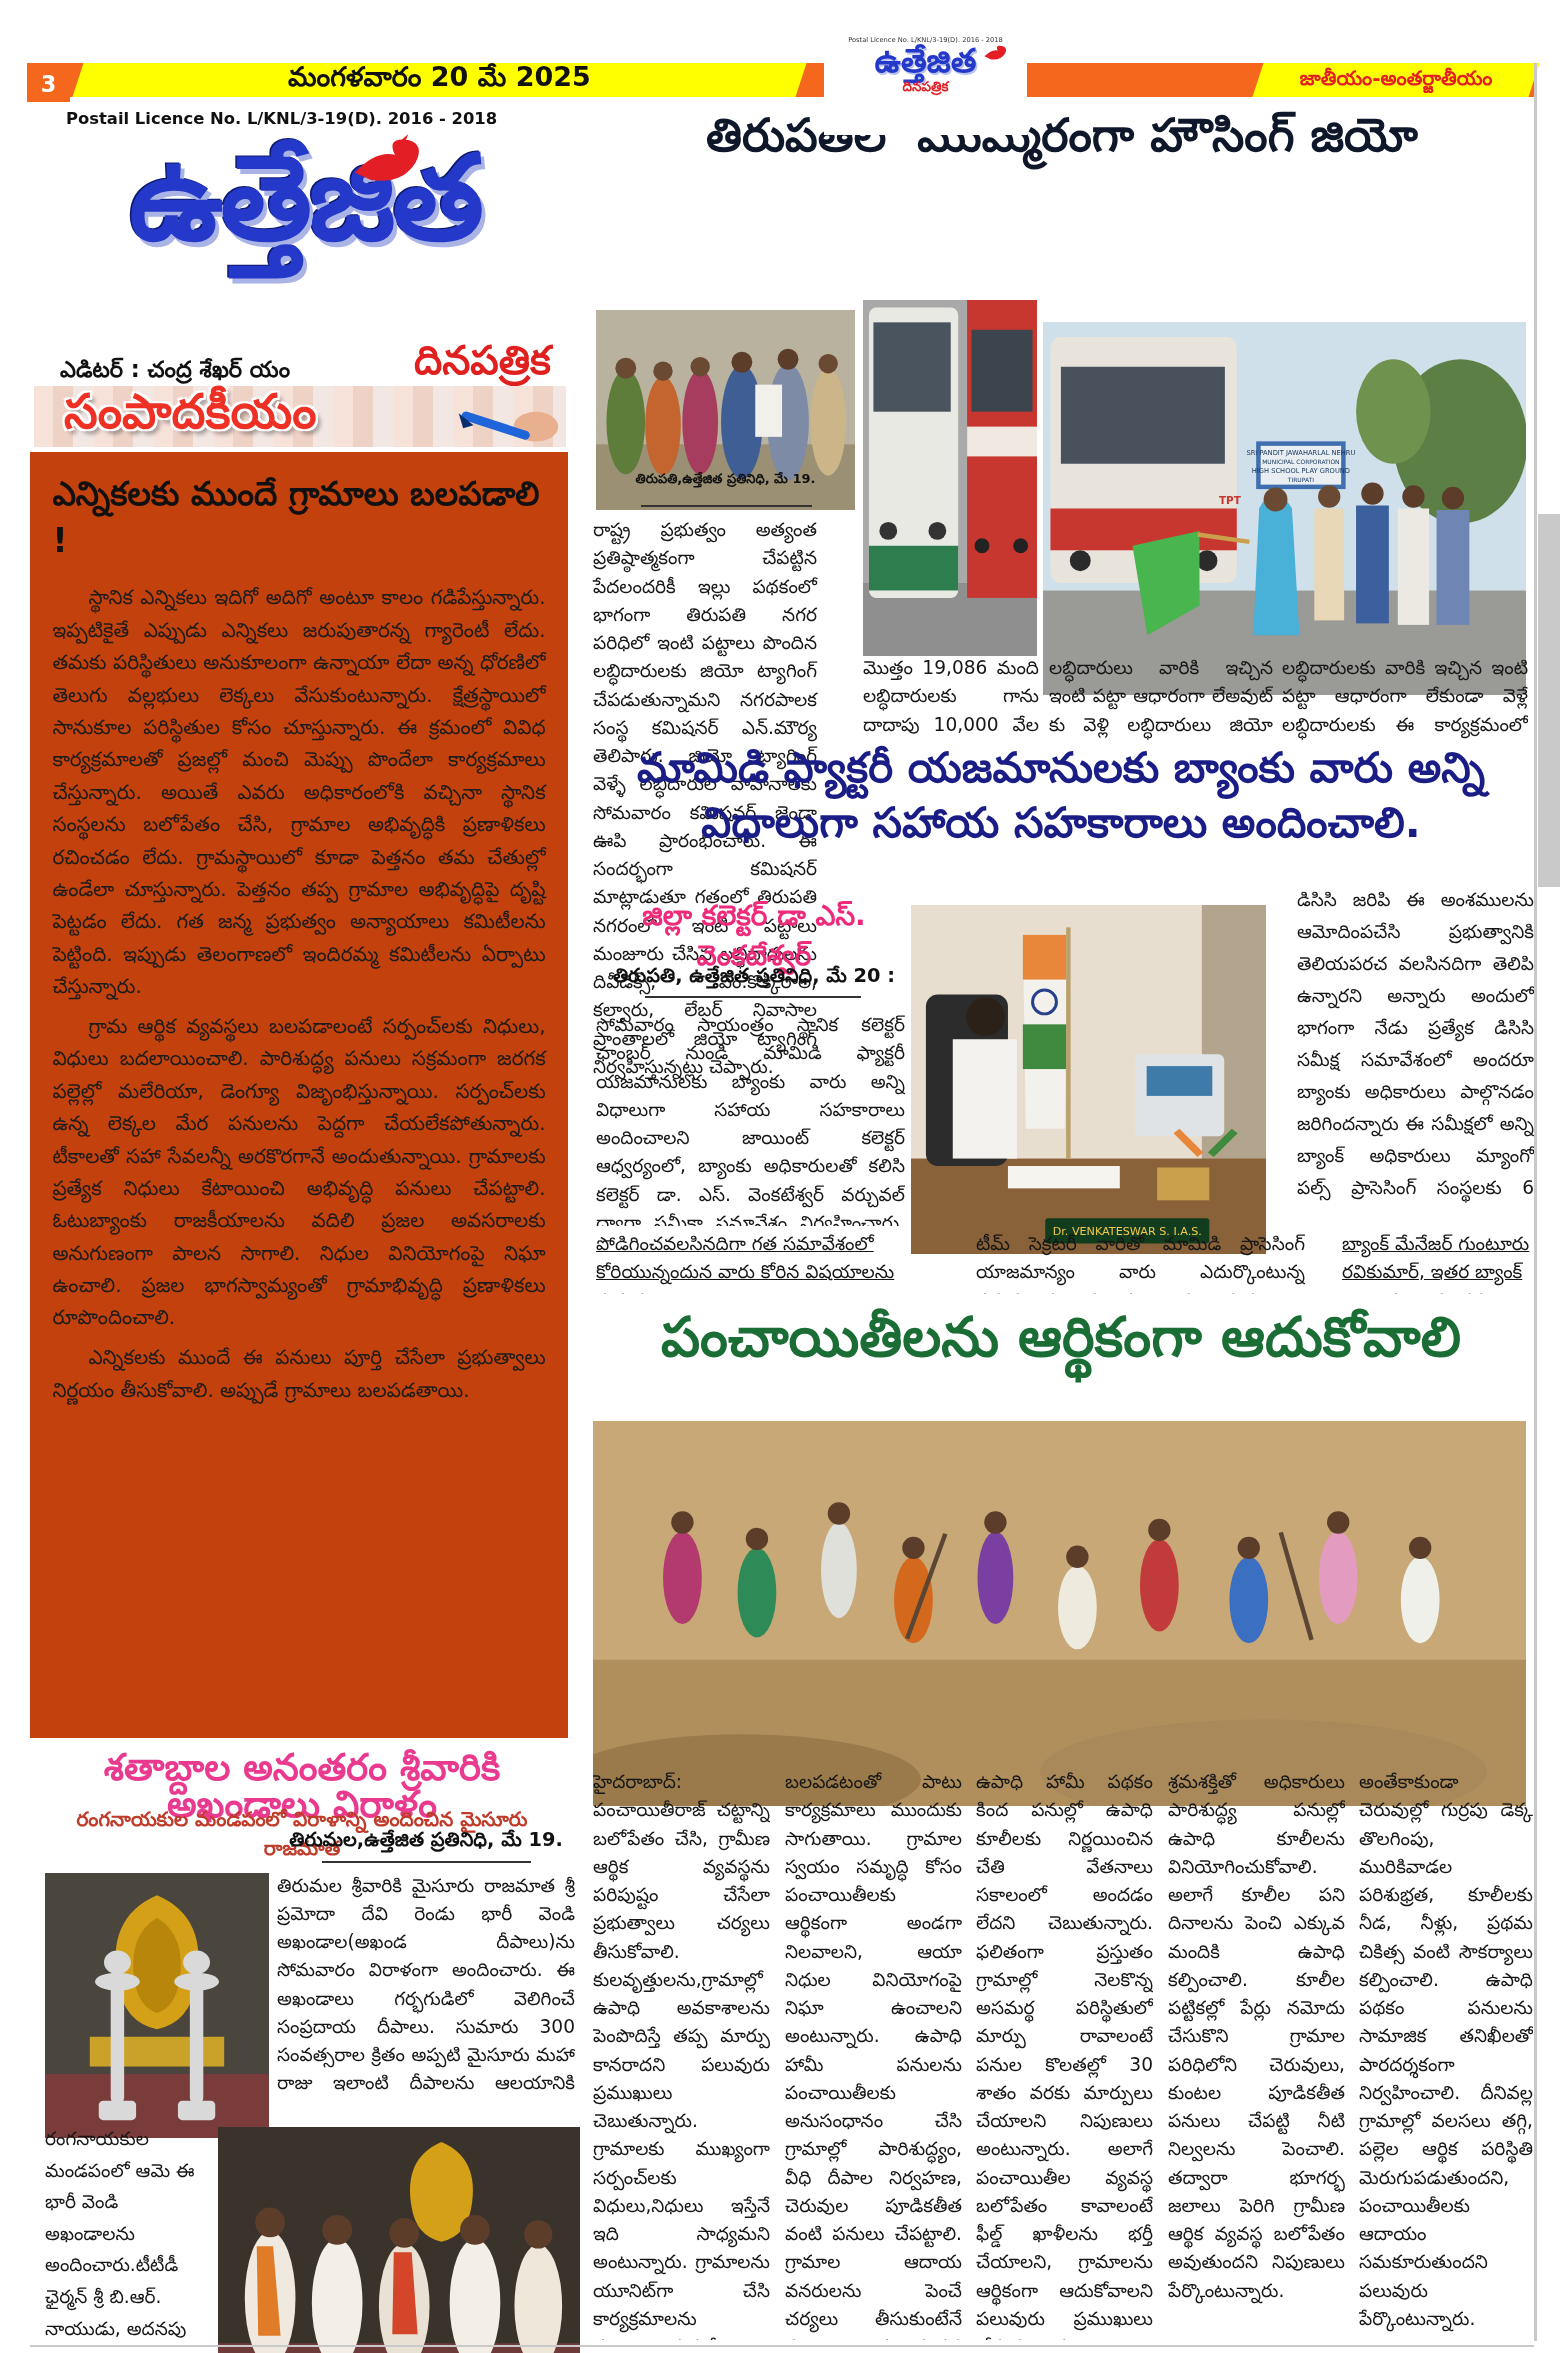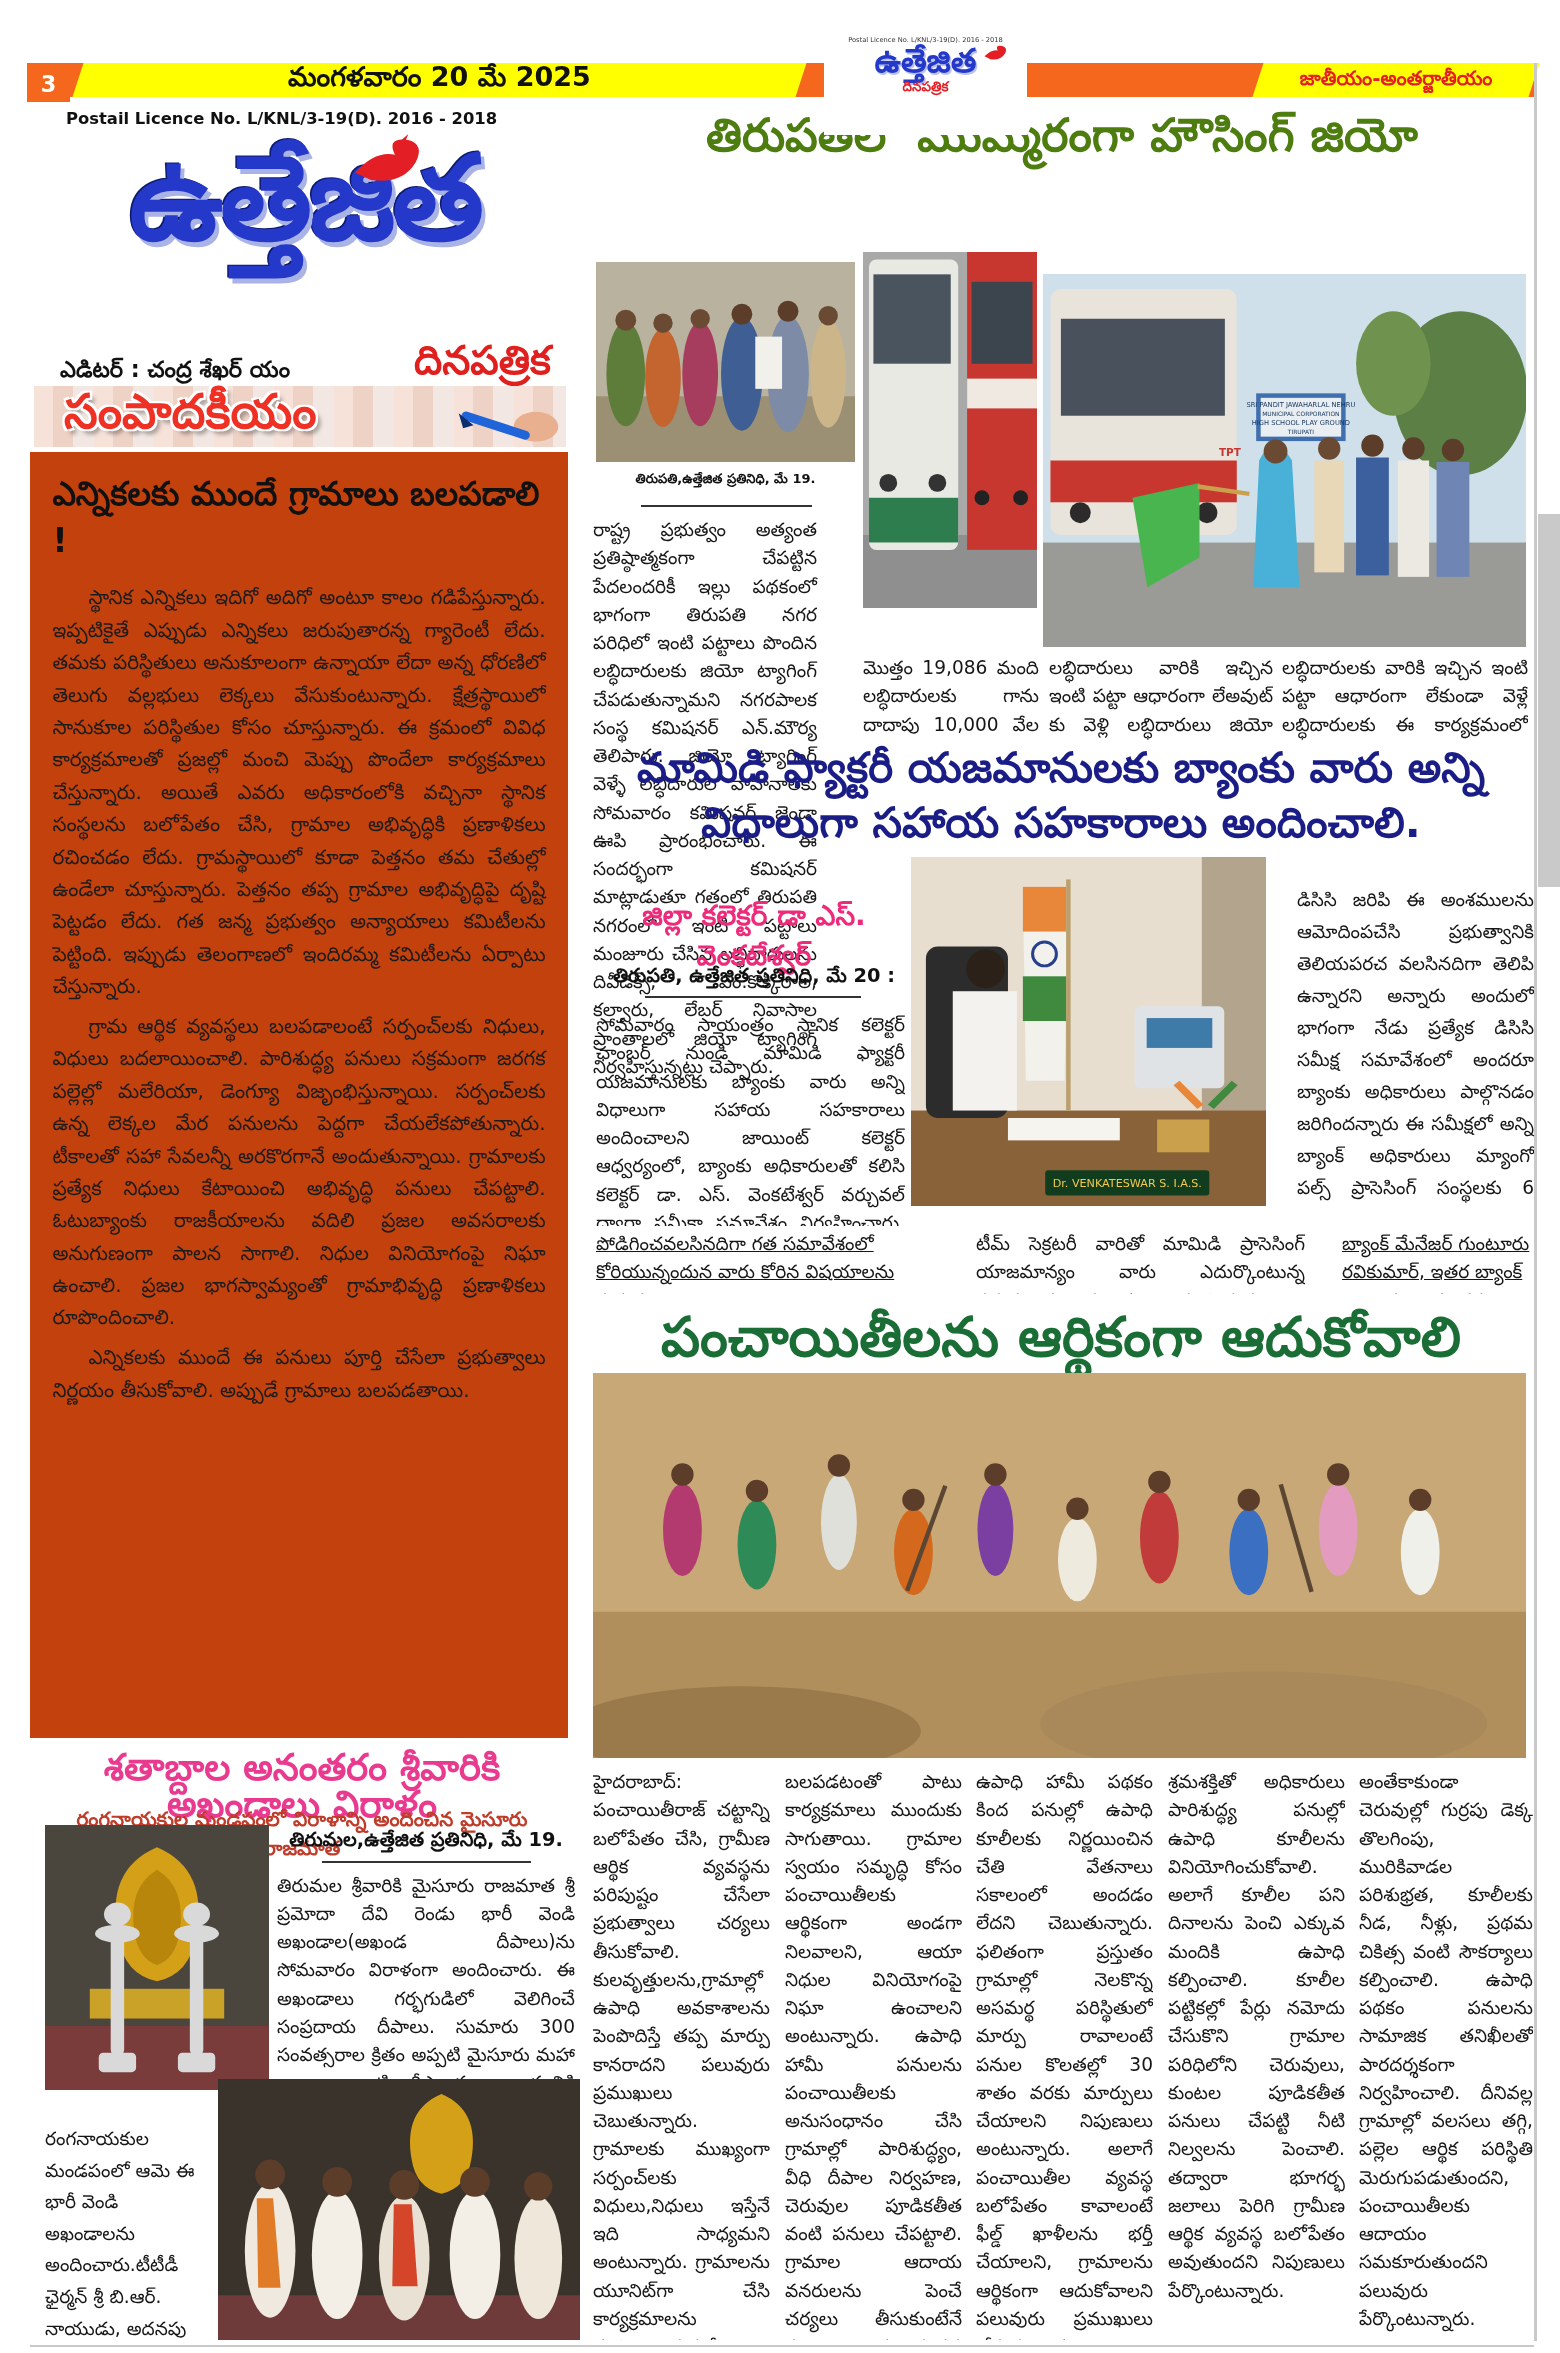--- a/index.html
+++ b/index.html
@@ -29,31 +29,31 @@
   .tagline{font-size:40px;font-weight:bold;color:#e0201f;}
   .banner{background:repeating-linear-gradient(90deg,#f7e2da 0 19.4px,#efd2c6 19.4px 39px,#f2e7e2 39px 60px);
           display:flex;align-items:center;}
   .banner .txt{font-size:48px;font-weight:bold;color:#ef3125;padding-left:30px;
      text-shadow:2.2px 2.2px 0 #fff,-2.2px -2.2px 0 #fff,2.2px -2.2px 0 #fff,-2.2px 2.2px 0 #fff,4.5px 5.2px 4.5px rgba(0,0,0,.35);}
   
   .edbox{background:#c2410c;padding:19.4px 22.4px;box-sizing:border-box;}
   .edhead{font-size:33px;font-weight:bold;color:#111;margin:3px 0 21px 0;}
   .edbox p{font-size:20px;line-height:1.62;color:#1c1c1c;margin:0 0 7.5px 0;text-indent:36px;}
   
-  .h-a1{font-size:46px;font-weight:bold;color:#4d7c0f;line-height:1.0;}
+  .h-a1{font-size:46px;font-weight:bold;color:#0f172a;line-height:1.0;}
   .h-a2{font-size:42px;font-weight:bold;color:#1b1d86;line-height:1.0;}
   .h-a3{font-size:55px;font-weight:bold;color:#1a6e35;line-height:1.0;}
   .h-a4{font-size:37px;font-weight:bold;color:#ea3a90;line-height:1.0;}
   .sub-a4{font-size:20px;font-weight:bold;color:#bf3b2a;}
   .byline{font-size:28px;font-weight:bold;color:#ee2a7b;}
   .dateline{font-size:19.4px;font-weight:bold;color:#111;}
   .body{font-size:18.6px;line-height:1.52;color:#161616;}
   .rule{background:#333;height:1.5px;}
   
-  .ph{overflow:hidden;background:#a3a3a3;}
+  .ph{overflow:hidden;background:#a3a3a3;margin-top:48px;}
   .ph svg{display:block;width:100%;height:100%;}
   .capt{font-size:13px;font-weight:bold;color:#111;}
   .edge{background:#c9c9c9;}
 </style>
 </head>
 <body>
 
 <div class="page">
 
   <div class="abs topbar" style="left:27px;top:63px;width:1507px;height:34px;"></div>

